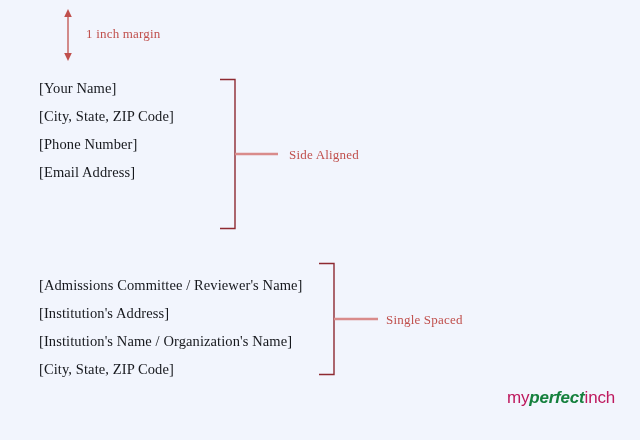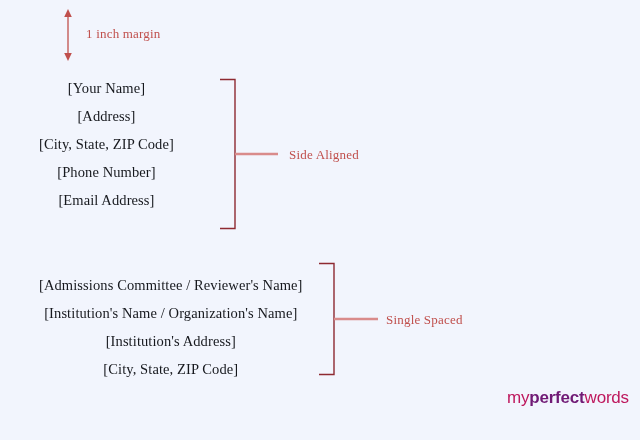--- a/index.html
+++ b/index.html
@@ -37,21 +37,20 @@
     font-size: 13px;
     color: #c0504d;
     white-space: nowrap;
     letter-spacing: 0.2px;
   }
 
   
   .doc-block {
     position: absolute;
     left: 39px;
-    text-align: center;
   }
   #sender-block { top: 74px; }
   #recipient-block { top: 271px; }
 
   .doc-line {
     font-family: "Liberation Serif", serif;
     font-size: 14.5px;
     color: #16181d;
     line-height: 28px;
     height: 28px;
@@ -97,62 +96,62 @@
     font-family: "Liberation Sans", sans-serif;
     font-size: 17px;
     white-space: nowrap;
     letter-spacing: -0.2px;
   }
   .logo-my, .logo-words {
     color: #be185d;
     font-weight: 400;
   }
   .logo-perfect {
-    color: #701a75;
+    color: #15803d;
     font-weight: bold;
+    font-style: italic;
   }
 </style>
 </head>
 <body>
 
 <div id="page">
 
   <div id="margin-annotation">
     <svg class="bracket-svg" style="left:56px; top:4px;" width="28" height="62">
       <line x1="12" y1="10" x2="12" y2="52" stroke="#c0504d" stroke-width="1.3"></line>
       <polygon points="12,5 8.2,13 15.8,13" fill="#c0504d"></polygon>
       <polygon points="12,57 8.2,49 15.8,49" fill="#c0504d"></polygon>
     </svg>
     <div class="margin-label">1 inch margin</div>
   </div>
 
   <div class="doc-block" id="sender-block">
     <div class="doc-line">[Your Name]</div>
-    <div class="doc-line">[Address]</div>
     <div class="doc-line">[City, State, ZIP Code]</div>
     <div class="doc-line">[Phone Number]</div>
     <div class="doc-line">[Email Address]</div>
   </div>
 
   <svg class="bracket-svg" id="bracket-side-aligned" width="66" height="162">
     <path d="M 2 5.5 L 17 5.5 L 17 154.5 L 2 154.5" fill="none" stroke="#8e2a31" stroke-width="1.4"></path>
     <line x1="17" y1="80" x2="60" y2="80" stroke="#d98b8b" stroke-width="2.4"></line>
   </svg>
   <div class="annot-label" id="label-side-aligned">Side Aligned</div>
 
   <div class="doc-block" id="recipient-block">
     <div class="doc-line">[Admissions Committee / Reviewer's Name]</div>
+    <div class="doc-line">[Institution's Address]</div>
     <div class="doc-line">[Institution's Name / Organization's Name]</div>
-    <div class="doc-line">[Institution's Address]</div>
     <div class="doc-line">[City, State, ZIP Code]</div>
   </div>
 
   <svg class="bracket-svg" id="bracket-single-spaced" width="76" height="125">
     <path d="M 3 5.5 L 18 5.5 L 18 116.5 L 3 116.5" fill="none" stroke="#8e2a31" stroke-width="1.4"></path>
     <line x1="18" y1="61" x2="62" y2="61" stroke="#d98b8b" stroke-width="2.4"></line>
   </svg>
   <div class="annot-label" id="label-single-spaced">Single Spaced</div>
 
   <div id="logo">
-    <span class="logo-my">my</span><span class="logo-perfect">perfect</span><span class="logo-words">words</span>
+    <span class="logo-my">my</span><span class="logo-perfect">perfect</span><span class="logo-words">inch</span>
   </div>
 
 </div>
 
 </body></html>

